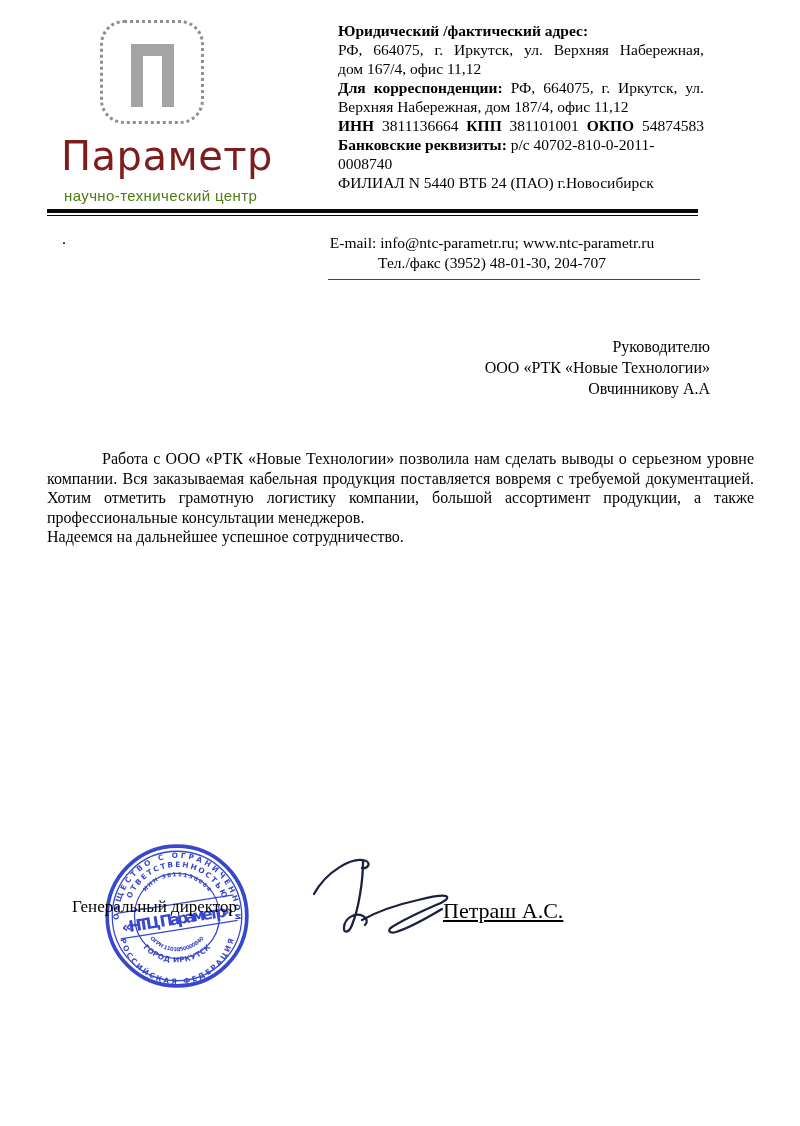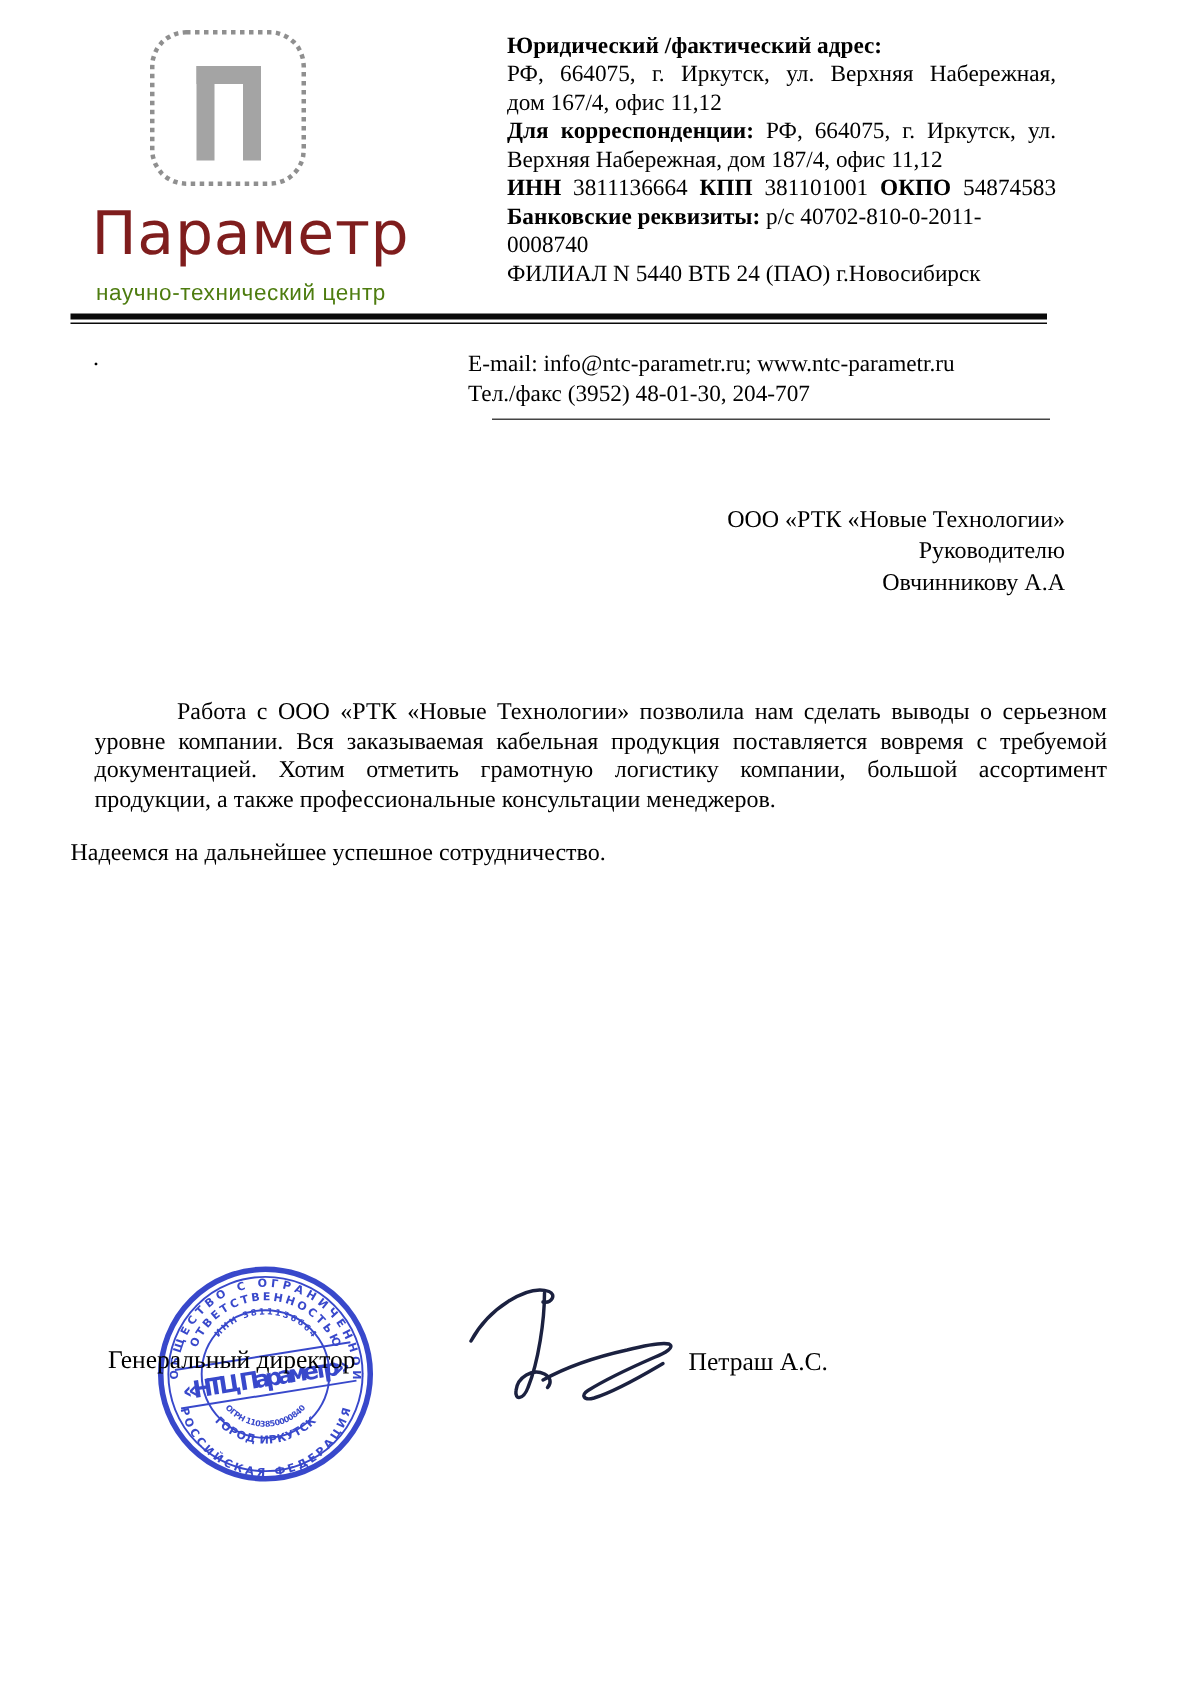--- a/index.html
+++ b/index.html
@@ -35,33 +35,33 @@
   
   .rule-double{
     left:47px;top:209px;width:651px;height:2px;
     border-top:4.5px solid #0a0a0a;border-bottom:1.5px solid #0a0a0a;
   }
   .rule-thin{left:328px;top:279px;width:372px;height:1.2px;background:#444;}
 
   .stray-dot{left:62px;top:230px;font-size:16px;}
 
   
-  .contacts{left:312px;top:233px;width:400px;text-align:left;font-size:15.5px;line-height:20px;}
+  .contacts{left:292px;top:233px;width:400px;text-align:center;font-size:15.5px;line-height:20px;}
 
   
   .recipient{left:410px;top:336px;width:300px;text-align:right;font-size:16px;line-height:21px;}
 
   
   .body-text{left:47px;top:449px;width:707px;font-size:16px;line-height:19.5px;}
-  .body-text .para{text-align:justify;text-indent:55px;margin:16px;}
+  .body-text .para{text-align:justify;text-indent:55px;margin:0;}
   .body-text .closing{margin:0;}
 
   
   .sig-title{left:72px;top:897px;font-size:17px;z-index:1;}
-  .sig-name{left:459px;top:898px;font-size:17px;}
+  .sig-name{left:443px;top:898px;font-size:22px;text-decoration:underline;}
   .stamp{left:103px;top:842px;z-index:2;mix-blend-mode:multiply;opacity:0.95;}
   .stamp text{font-family:"DejaVu Sans",sans-serif;font-weight:bold;}
   .signature{left:300px;top:846px;z-index:1;}
 </style>
 </head>
 <body>
 
 <div class="abs logo-box">
   <div class="logo-glyph"></div>
 </div>
@@ -95,22 +95,22 @@
 <div class="abs rule-double"></div>
 <div class="abs stray-dot">.</div>
 
 <div class="abs contacts">
   <div>E-mail: info@ntc-parametr.ru; www.ntc-parametr.ru</div>
   <div>Тел./факс (3952) 48-01-30, 204-707</div>
 </div>
 <div class="abs rule-thin"></div>
 
 <div class="abs recipient">
+  <div>Руководителю</div>
   <div>ООО «РТК «Новые Технологии»</div>
-  <div>Руководителю</div>
   <div>Овчинникову А.А</div>
 </div>
 
 <div class="abs body-text">
   <p class="para">Работа с ООО «РТК «Новые Технологии» позволила нам сделать выводы о серьезном уровне компании. Вся заказываемая кабельная продукция поставляется вовремя с требуемой документацией. Хотим отметить грамотную логистику компании, большой ассортимент продукции, а также профессиональные  консультации менеджеров.</p>
   <p class="closing">Надеемся на дальнейшее успешное сотрудничество.</p>
 </div>
 
 <div class="abs sig-title">Генеральный директор</div>
 <div class="abs sig-name">Петраш А.С.</div>

